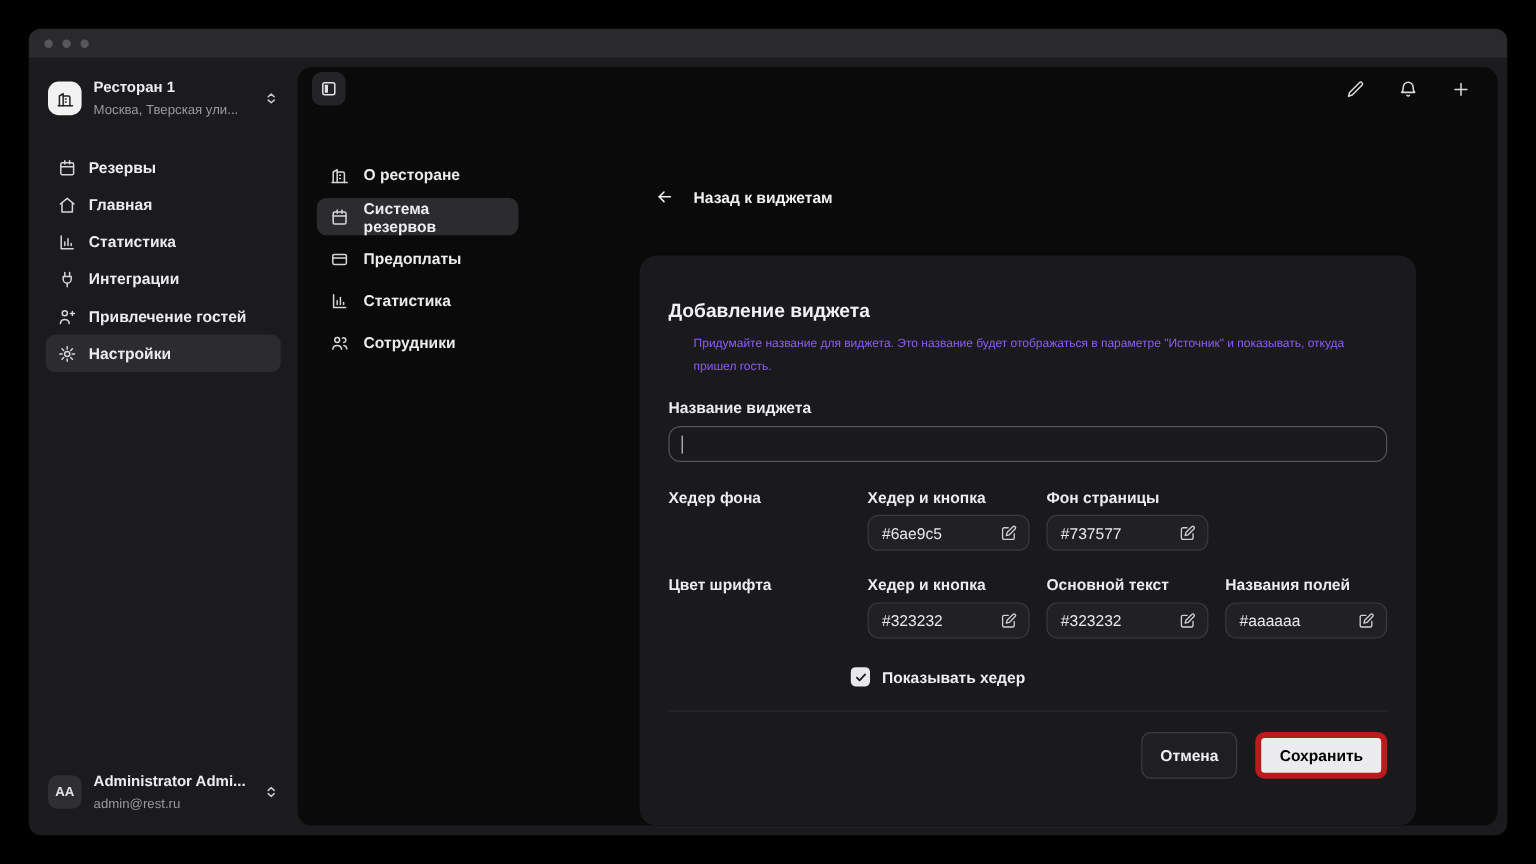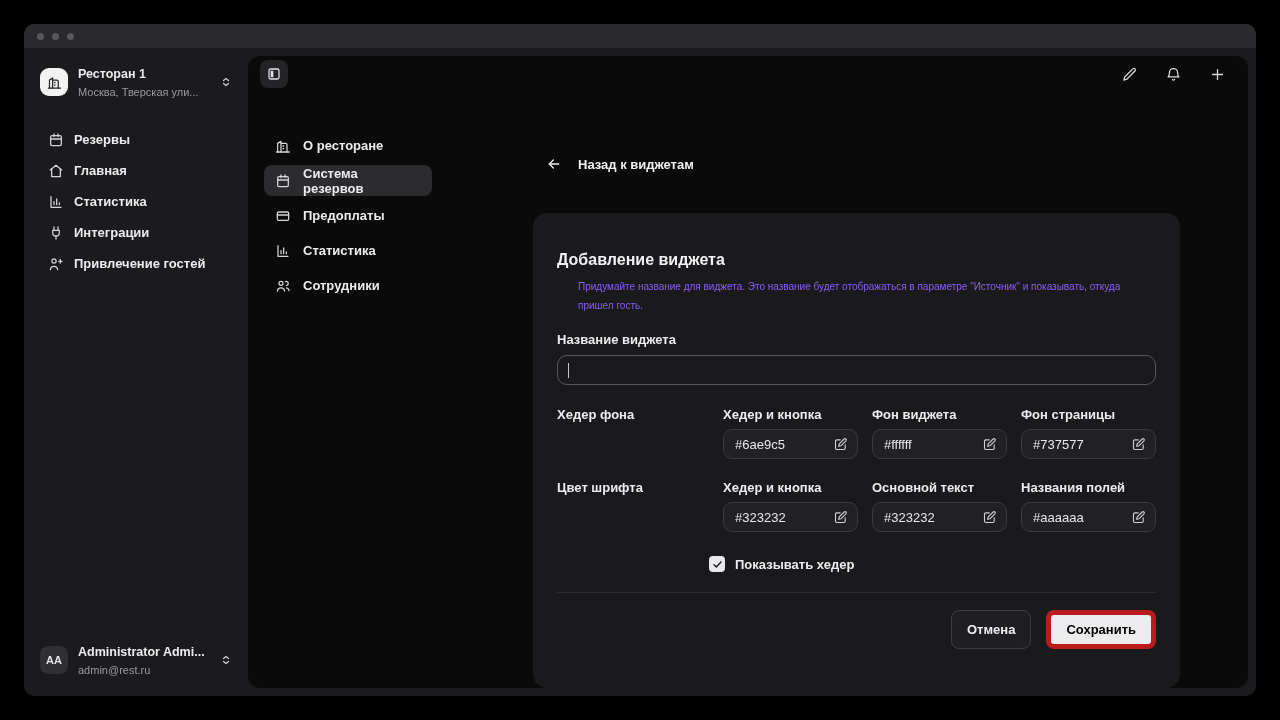--- a/index.html
+++ b/index.html
@@ -153,20 +153,29 @@
         <div class="nav-item">
           <span class="ic">
               <svg width="16" height="16" viewBox="0 0 24 24" fill="none" stroke="currentColor" stroke-width="1.9" stroke-linecap="round" stroke-linejoin="round">
                 <circle cx="9" cy="7.5" r="3.2"></circle>
                 <path d="M3.5 20.5c.4-3.2 2.6-5 5.5-5s5.1 1.8 5.5 5"></path>
                 <path d="M18.5 5.5v5M16 8h5"></path>
               </svg>
             </span>
           <span>Привлечение гостей</span>
         </div>
+        <div class="nav-item active">
+          <span class="ic">
+              <svg width="16" height="16" viewBox="0 0 24 24" fill="none" stroke="currentColor" stroke-width="1.9" stroke-linecap="round" stroke-linejoin="round">
+                <circle cx="12" cy="12" r="3.2"></circle>
+                <path d="M12 2.8v3M12 18.2v3M2.8 12h3M18.2 12h3M5.5 5.5l2.1 2.1M16.4 16.4l2.1 2.1M18.5 5.5l-2.1 2.1M7.6 16.4l-2.1 2.1"></path>
+              </svg>
+            </span>
+          <span>Настройки</span>
+        </div>
       </div>
 
       <div class="sidebar-spacer"></div>
 
       <div class="user-row">
         <span class="user-avatar">AA</span>
         <span class="user-info">
           <span class="user-name">Administrator Admi...</span>
           <span class="user-email">admin@rest.ru</span>
         </span>
@@ -300,32 +309,20 @@
                   <span class="color-val">#6ae9c5</span>
                   <span class="ic">
                       <svg width="15" height="15" viewBox="0 0 24 24" fill="none" stroke="currentColor" stroke-width="1.8" stroke-linecap="round" stroke-linejoin="round">
                         <path d="M11.5 4.5H6a2 2 0 0 0-2 2V18a2 2 0 0 0 2 2h11.5a2 2 0 0 0 2-2v-5.5"></path>
                         <path d="M17.8 3.2a2 2 0 0 1 2.9 2.9L13 13.9l-4 1 1-4z"></path>
                       </svg>
                     </span>
                 </div>
               </div>
               <div class="color-cell">
-                <div class="field-label">Фон виджета</div>
-                <div class="color-box">
-                  <span class="color-val">#ffffff</span>
-                  <span class="ic">
-                      <svg width="15" height="15" viewBox="0 0 24 24" fill="none" stroke="currentColor" stroke-width="1.8" stroke-linecap="round" stroke-linejoin="round">
-                        <path d="M11.5 4.5H6a2 2 0 0 0-2 2V18a2 2 0 0 0 2 2h11.5a2 2 0 0 0 2-2v-5.5"></path>
-                        <path d="M17.8 3.2a2 2 0 0 1 2.9 2.9L13 13.9l-4 1 1-4z"></path>
-                      </svg>
-                    </span>
-                </div>
-              </div>
-              <div class="color-cell">
                 <div class="field-label">Фон страницы</div>
                 <div class="color-box">
                   <span class="color-val">#737577</span>
                   <span class="ic">
                       <svg width="15" height="15" viewBox="0 0 24 24" fill="none" stroke="currentColor" stroke-width="1.8" stroke-linecap="round" stroke-linejoin="round">
                         <path d="M11.5 4.5H6a2 2 0 0 0-2 2V18a2 2 0 0 0 2 2h11.5a2 2 0 0 0 2-2v-5.5"></path>
                         <path d="M17.8 3.2a2 2 0 0 1 2.9 2.9L13 13.9l-4 1 1-4z"></path>
                       </svg>
                     </span>
                 </div>

